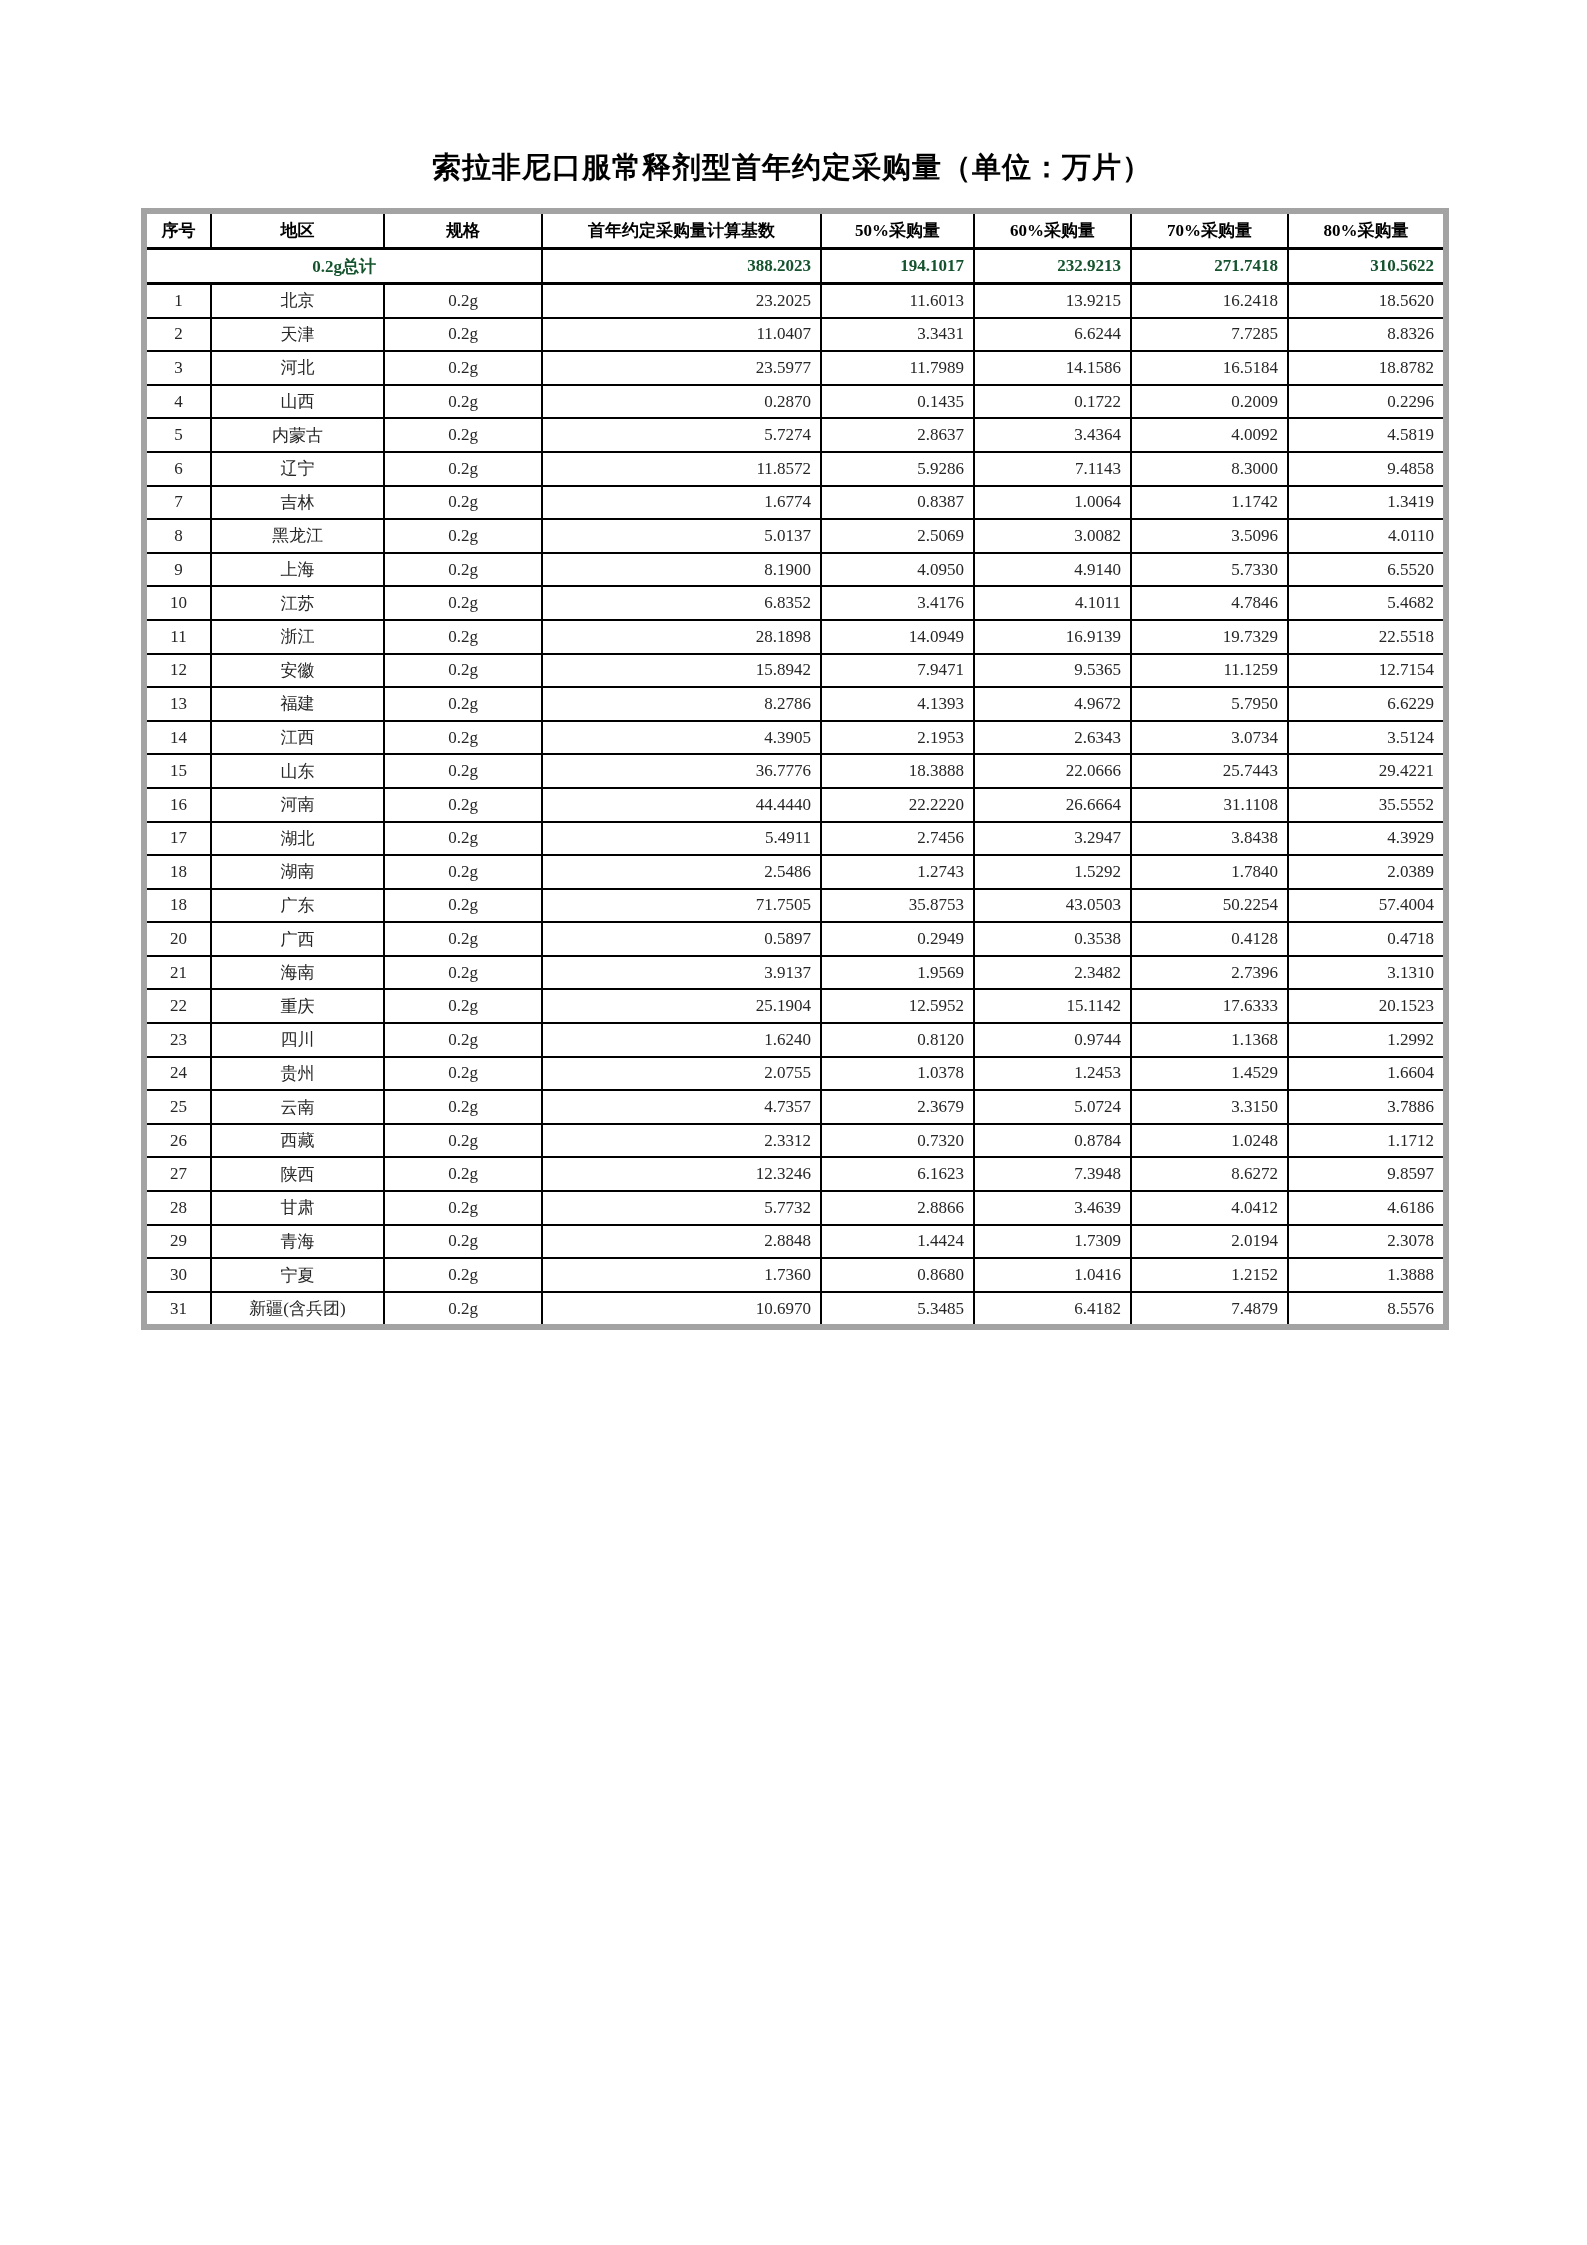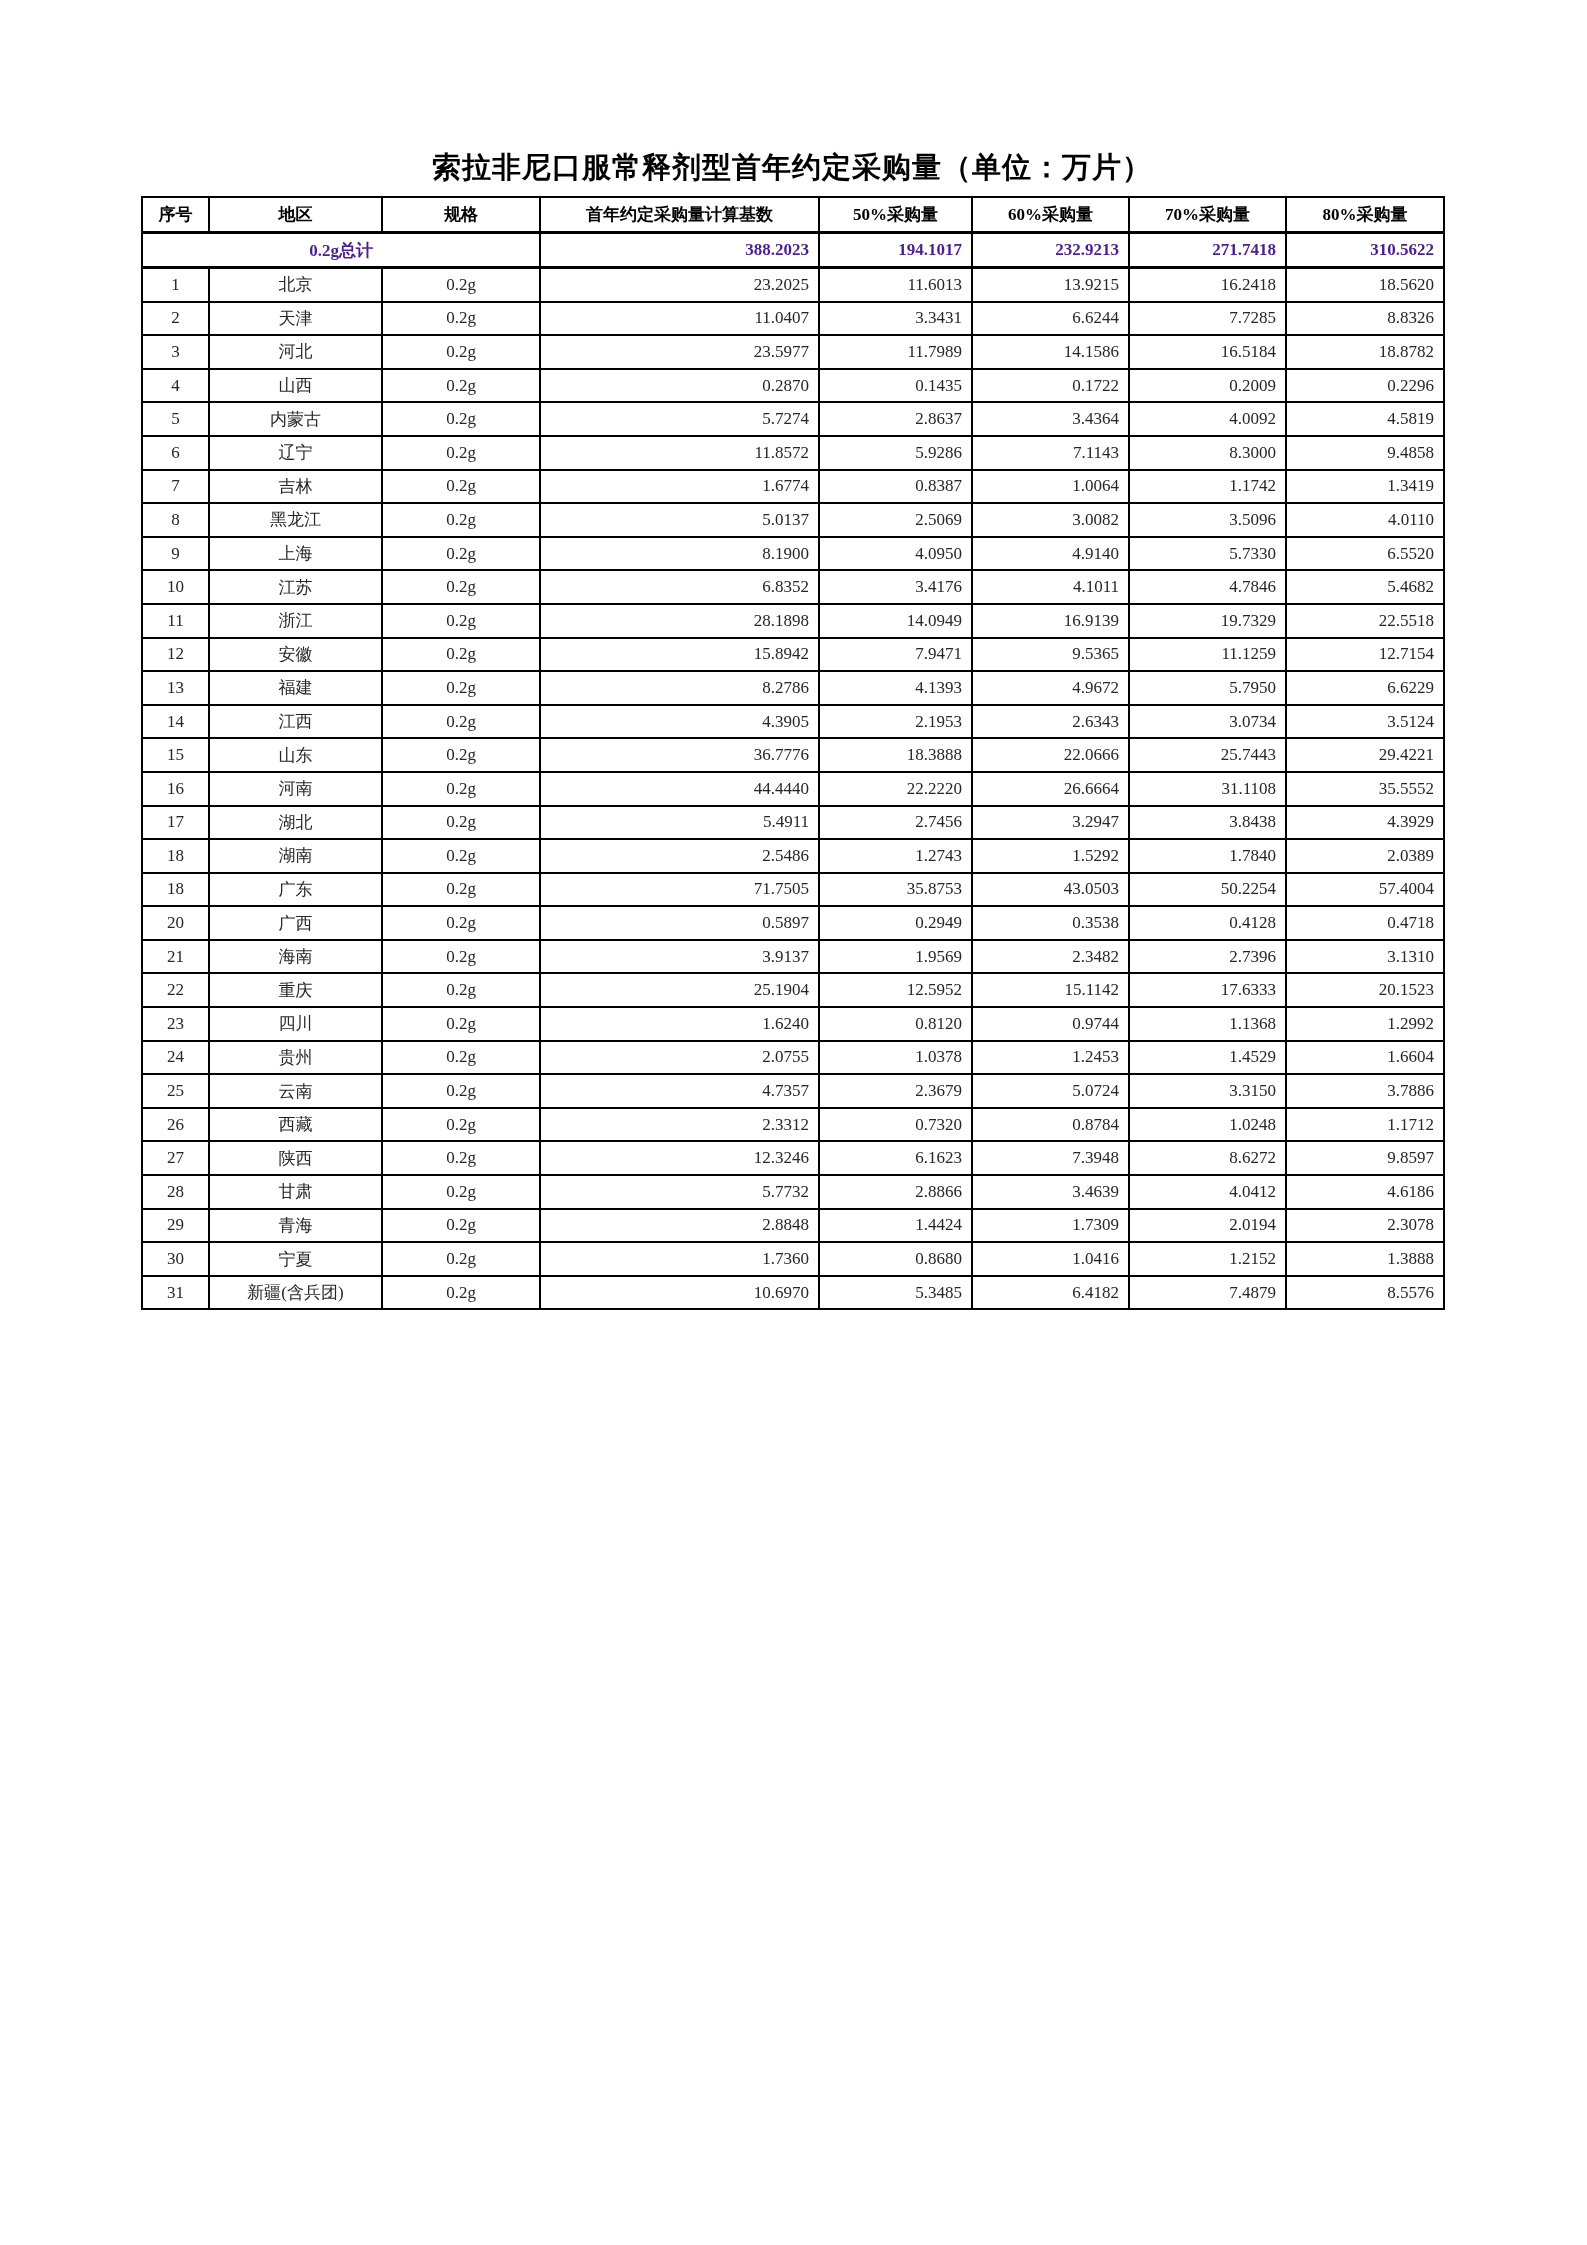--- a/index.html
+++ b/index.html
@@ -22,46 +22,46 @@
     width: 1302px;
     text-align: center;
     font-size: 29px;
     font-weight: bold;
     color: #000000;
     letter-spacing: 1px;
     white-space: nowrap;
   }
   table.data-table {
     position: absolute;
-    top: 196px;
+    top: 208px;
     left: 141px;
     width: 1302px;
     border-collapse: collapse;
     table-layout: fixed;
-    border: 1px solid #a3a3a3;
+    border: 6px solid #a3a3a3;
   }
   .data-table th,
   .data-table td {
     border: 2px solid #000000;
     padding: 0 7px;
     font-size: 17px;
     overflow: hidden;
     white-space: nowrap;
   }
   .data-table thead th {
     height: 33px;
     font-weight: bold;
     text-align: center;
     color: #000000;
     border-bottom: 3px solid #000000;
   }
   .data-table tr.summary-row td {
     height: 32px;
     font-weight: bold;
-    color: #4c1d95;
+    color: #14532d;
     border-bottom: 3px solid #000000;
   }
   .data-table tbody td {
     height: 31.6px;
     color: #262626;
   }
   .data-table .ctr { text-align: center; }
   .data-table .num { text-align: right; padding-right: 9px; }
 </style>
 </head>

